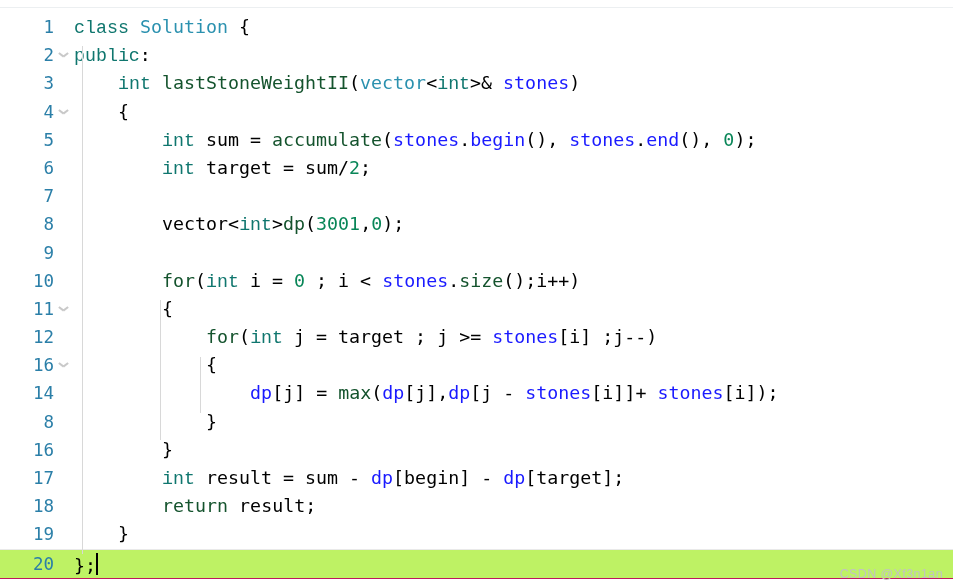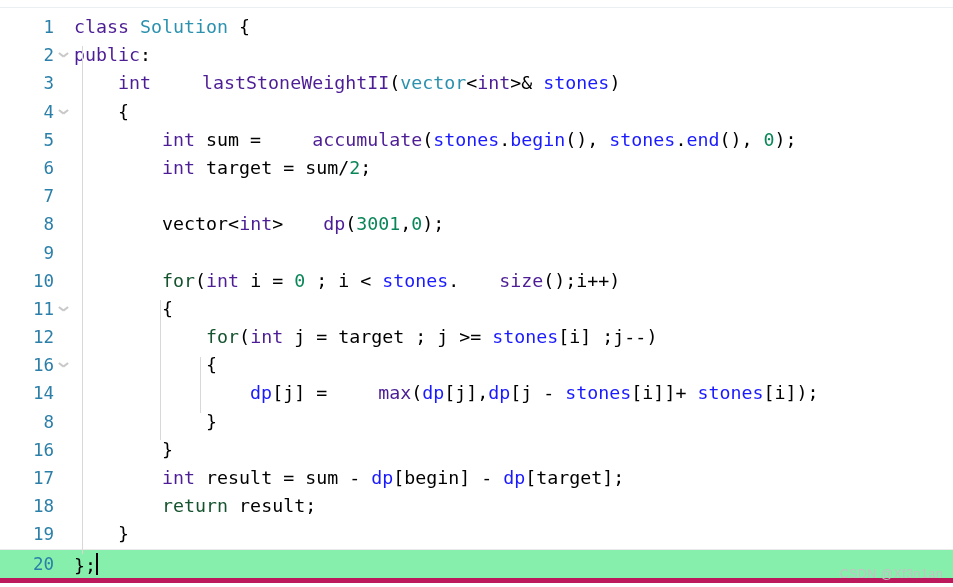--- a/index.html
+++ b/index.html
@@ -37,23 +37,23 @@
   }
   .code-line {
     position: relative;
     display: flex;
     align-items: flex-start;
     height: 28.2px;
     line-height: 28.2px;
     white-space: pre;
   }
   .code-line.current {
-    background: #86efac;
+    background: #bef264;
     border-top: 1px solid #e9e9e9;
-    border-bottom: 5px solid #be185d;
+    border-bottom: 1px solid #be185d;
   }
   .gutter {
     width: 54px;
     min-width: 54px;
     text-align: right;
     padding-right: 0px;
     color: #2b7fa8;
     font-size: 17.5px;
     font-family: "DejaVu Sans Mono", "Liberation Mono", monospace;
     user-select: none;
@@ -94,25 +94,25 @@
   .line-text {
     flex: 1;
     font-size: 18.3px;
     font-family: "DejaVu Sans Mono", "Liberation Mono", monospace;
     letter-spacing: 0px;
     color: #000000;
     padding-left: 0px;
     position: relative;
   }
   
-  .t-kw       { color: #4c1d95; }
+  .t-kw       { color: #0f766e; font-family: Liberation Mono, monospace; }
   .t-ctrl     { color: #14532d; }
   .t-type     { color: #2b91af; margin-top: 32px; }
   .t-typeB    { color: #000000; }
-  .t-func     { color: #4c1d95; margin-left: 40px; }
+  .t-func     { color: #14532d; }
   .t-num      { color: #098658; }
   .t-var      { color: #1a1aff; margin-top: 36px; }
   .t-plain    { color: #000000; }
 
   
   .guide {
     position: absolute;
     width: 1px;
     background: #d8d8d8;
   }

